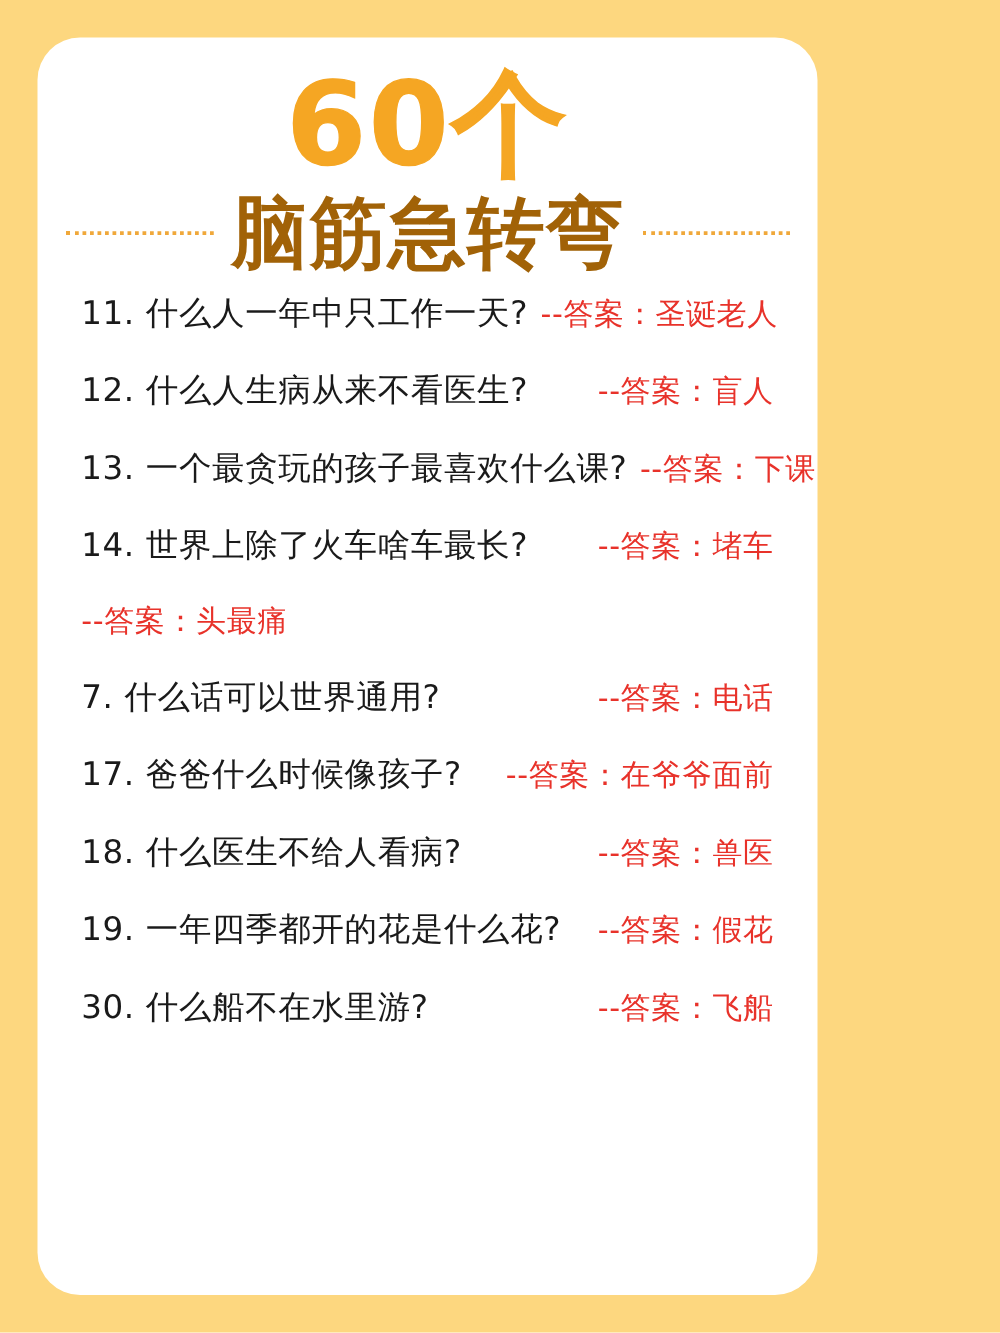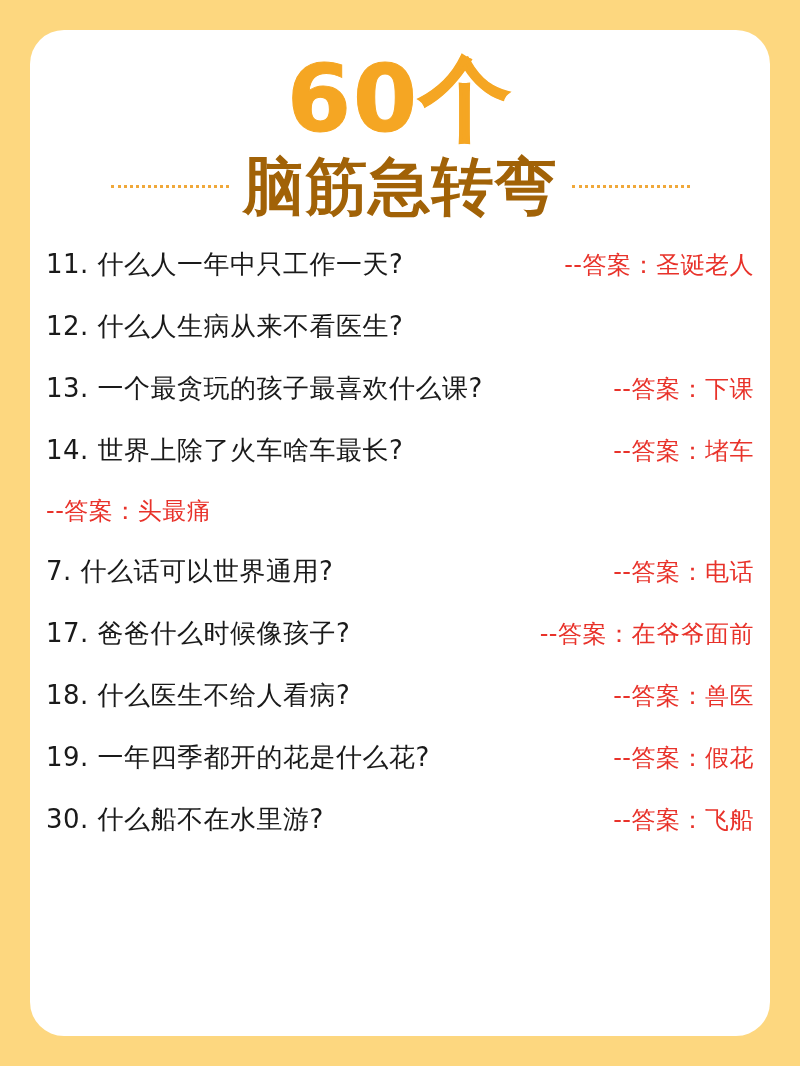--- a/index.html
+++ b/index.html
@@ -10,21 +10,21 @@
     width: 800px;
     height: 1066px;
     background: #fdd77f;
     font-family: "Liberation Sans", sans-serif;
     overflow: hidden;
   }
   .page {
     position: absolute;
     left: 30px;
     top: 30px;
-    width: 740px;
+    width: 624px;
     height: 1006px;
     background: #ffffff;
     border-radius: 34px;
     box-sizing: border-box;
     padding: 14px 0 0 0;
   }
   .title-wrap {
     text-align: center;
     margin-top: 8px;
   }
@@ -53,22 +53,22 @@
   .subtitle {
     font-family: "DejaVu Sans", sans-serif;
     font-weight: bold;
     font-size: 62px;
     line-height: 1.1;
     color: #a16207;
     letter-spacing: 1px;
     white-space: nowrap;
   }
   .qa-list {
-    margin-top: 26px;
-    padding: 0 16px;
+    margin-top: 12px;
+    padding: 0 35px;
   }
   .qa-row {
     display: flex;
     align-items: baseline;
     justify-content: space-between;
     gap: 10px;
     margin-bottom: 27px;
     white-space: nowrap;
   }
   .q-text {
@@ -101,20 +101,21 @@
 
   <div class="qa-list">
 
     <div class="qa-row">
       <span class="q-text">11. 什么人一年中只工作一天?</span>
       <span class="a-text">--答案：圣诞老人</span>
     </div>
 
     <div class="qa-row">
       <span class="q-text">12. 什么人生病从来不看医生?</span>
+      <span class="a-text">--答案：盲人</span>
     </div>
 
     <div class="qa-row">
       <span class="q-text">13. 一个最贪玩的孩子最喜欢什么课?</span>
       <span class="a-text">--答案：下课</span>
     </div>
 
     <div class="qa-row">
       <span class="q-text">14. 世界上除了火车啥车最长?</span>
       <span class="a-text">--答案：堵车</span>

